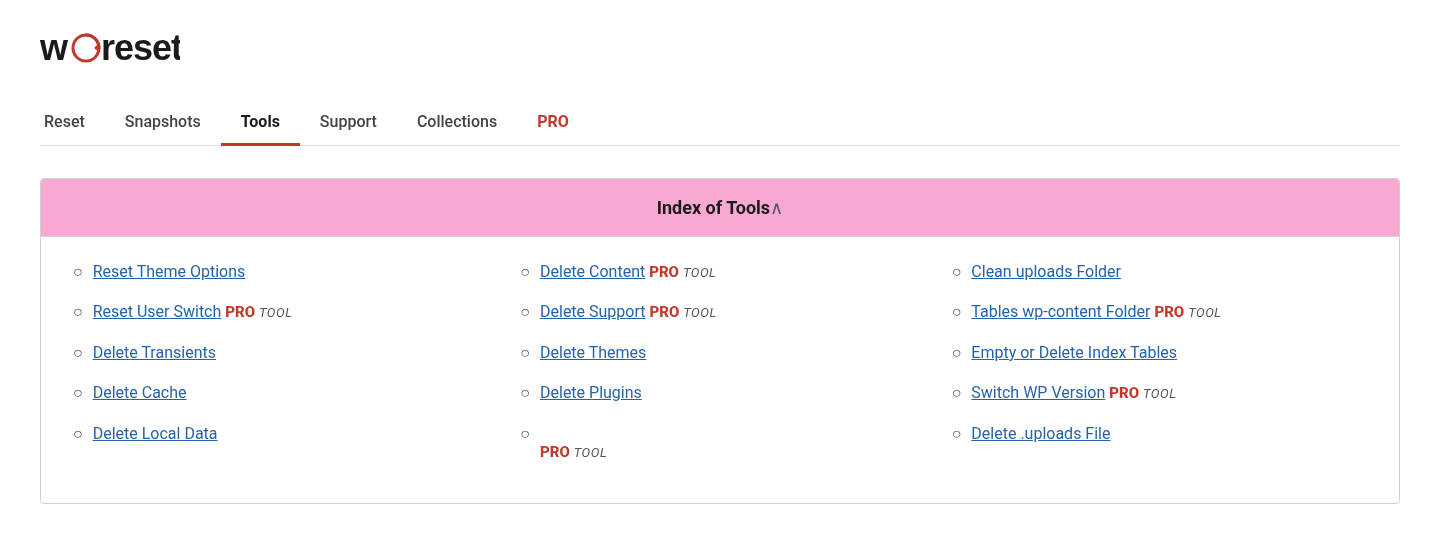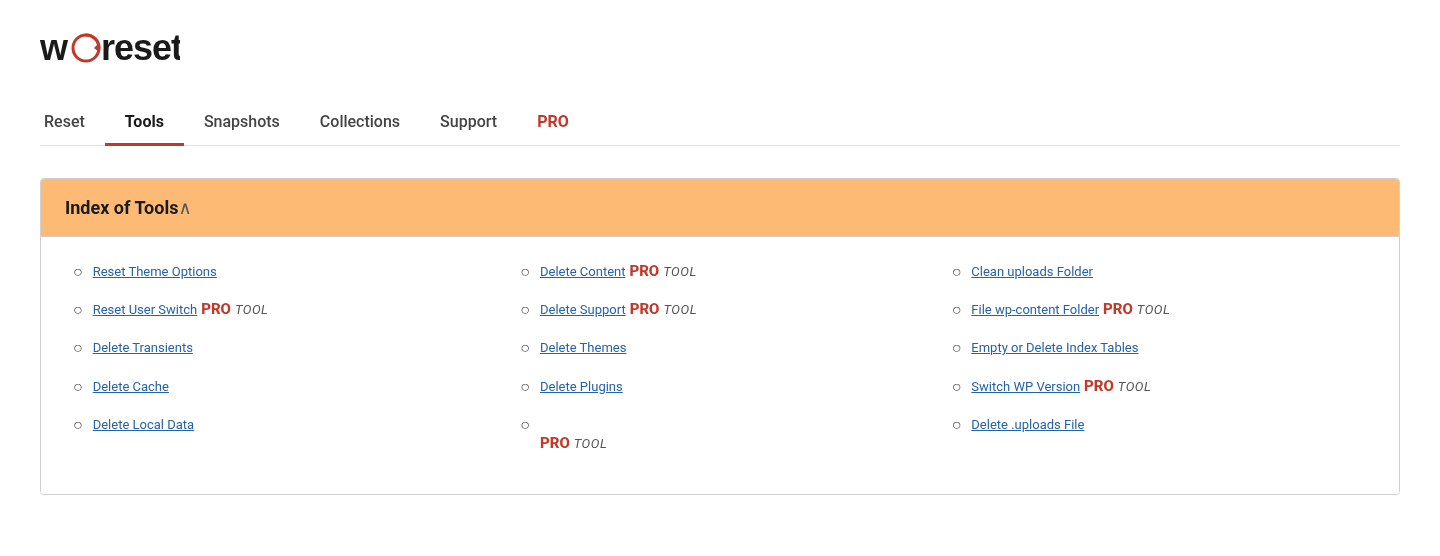--- a/index.html
+++ b/index.html
@@ -72,25 +72,25 @@
     }
 
     .index-card {
       border: 1px solid #d0d0d0;
       border-radius: 4px;
       overflow: hidden;
     }
 
     .index-header {
       display: flex;
-      justify-content: flex-start;
+      justify-content: center;
       align-items: center;
       padding: 18px 24px;
       border-bottom: 1px solid #d0d0d0;
-      background: #fdba74;
+      background: #f9a8d4;
     }
 
     .index-title {
       font-size: 18px;
       font-weight: 700;
       color: #1a1a1a;
     }
 
     .chevron-icon {
       font-size: 18px;
@@ -127,21 +127,21 @@
     .tool-bullet {
       color: #555;
       font-size: 16px;
       margin-top: 1px;
       flex-shrink: 0;
     }
 
     .tool-link {
       color: #2563a8;
       text-decoration: underline;
-      font-size: 13px;
+      font-size: 16px;
       cursor: pointer;
       line-height: 1.4;
     }
 
     .pro-badge {
       color: #c0392b;
       font-weight: 800;
       font-style: normal;
       font-size: 15px;
     }
@@ -169,24 +169,24 @@
           <path d="M14 5 A13 13 0 0 1 27 18" fill="none" stroke="#c0392b" stroke-width="3" stroke-linecap="round"></path>
           <polygon points="27,13 27,22 22,18" fill="#c0392b"></polygon>
         </g>
         <text x="61" y="36" font-family="Arial Black, sans-serif" font-size="36" font-weight="900" fill="#1a1a1a">reset</text>
       </svg>
     </span>
   </div>
 
   <nav>
     <a class="nav-item">Reset</a>
+    <a class="nav-item">Snapshots</a>
     <a class="nav-item active">Tools</a>
-    <a class="nav-item">Snapshots</a>
+    <a class="nav-item">Support</a>
     <a class="nav-item">Collections</a>
-    <a class="nav-item">Support</a>
     <a class="nav-item pro">PRO</a>
   </nav>
 </div>
 
 <div class="main-content">
   <div class="index-card">
     <div class="index-header">
       <span class="index-title">Index of Tools</span>
       <span class="chevron-icon">∧</span>
     </div>
@@ -243,21 +243,21 @@
           </div>
         </div>
 
         <div class="tools-column">
           <div class="tool-item">
             <span class="tool-bullet">○</span>
             <span><a class="tool-link">Clean uploads Folder</a></span>
           </div>
           <div class="tool-item">
             <span class="tool-bullet">○</span>
-            <span><a class="tool-link">File wp-content Folder</a> <span class="pro-badge">PRO</span> <span class="tool-label">TOOL</span></span>
+            <span><a class="tool-link">Tables wp-content Folder</a> <span class="pro-badge">PRO</span> <span class="tool-label">TOOL</span></span>
           </div>
           <div class="tool-item">
             <span class="tool-bullet">○</span>
             <span><a class="tool-link">Empty or Delete Index Tables</a></span>
           </div>
           <div class="tool-item">
             <span class="tool-bullet">○</span>
             <span><a class="tool-link">Switch WP Version</a> <span class="pro-badge">PRO</span> <span class="tool-label">TOOL</span></span>
           </div>
           <div class="tool-item">

